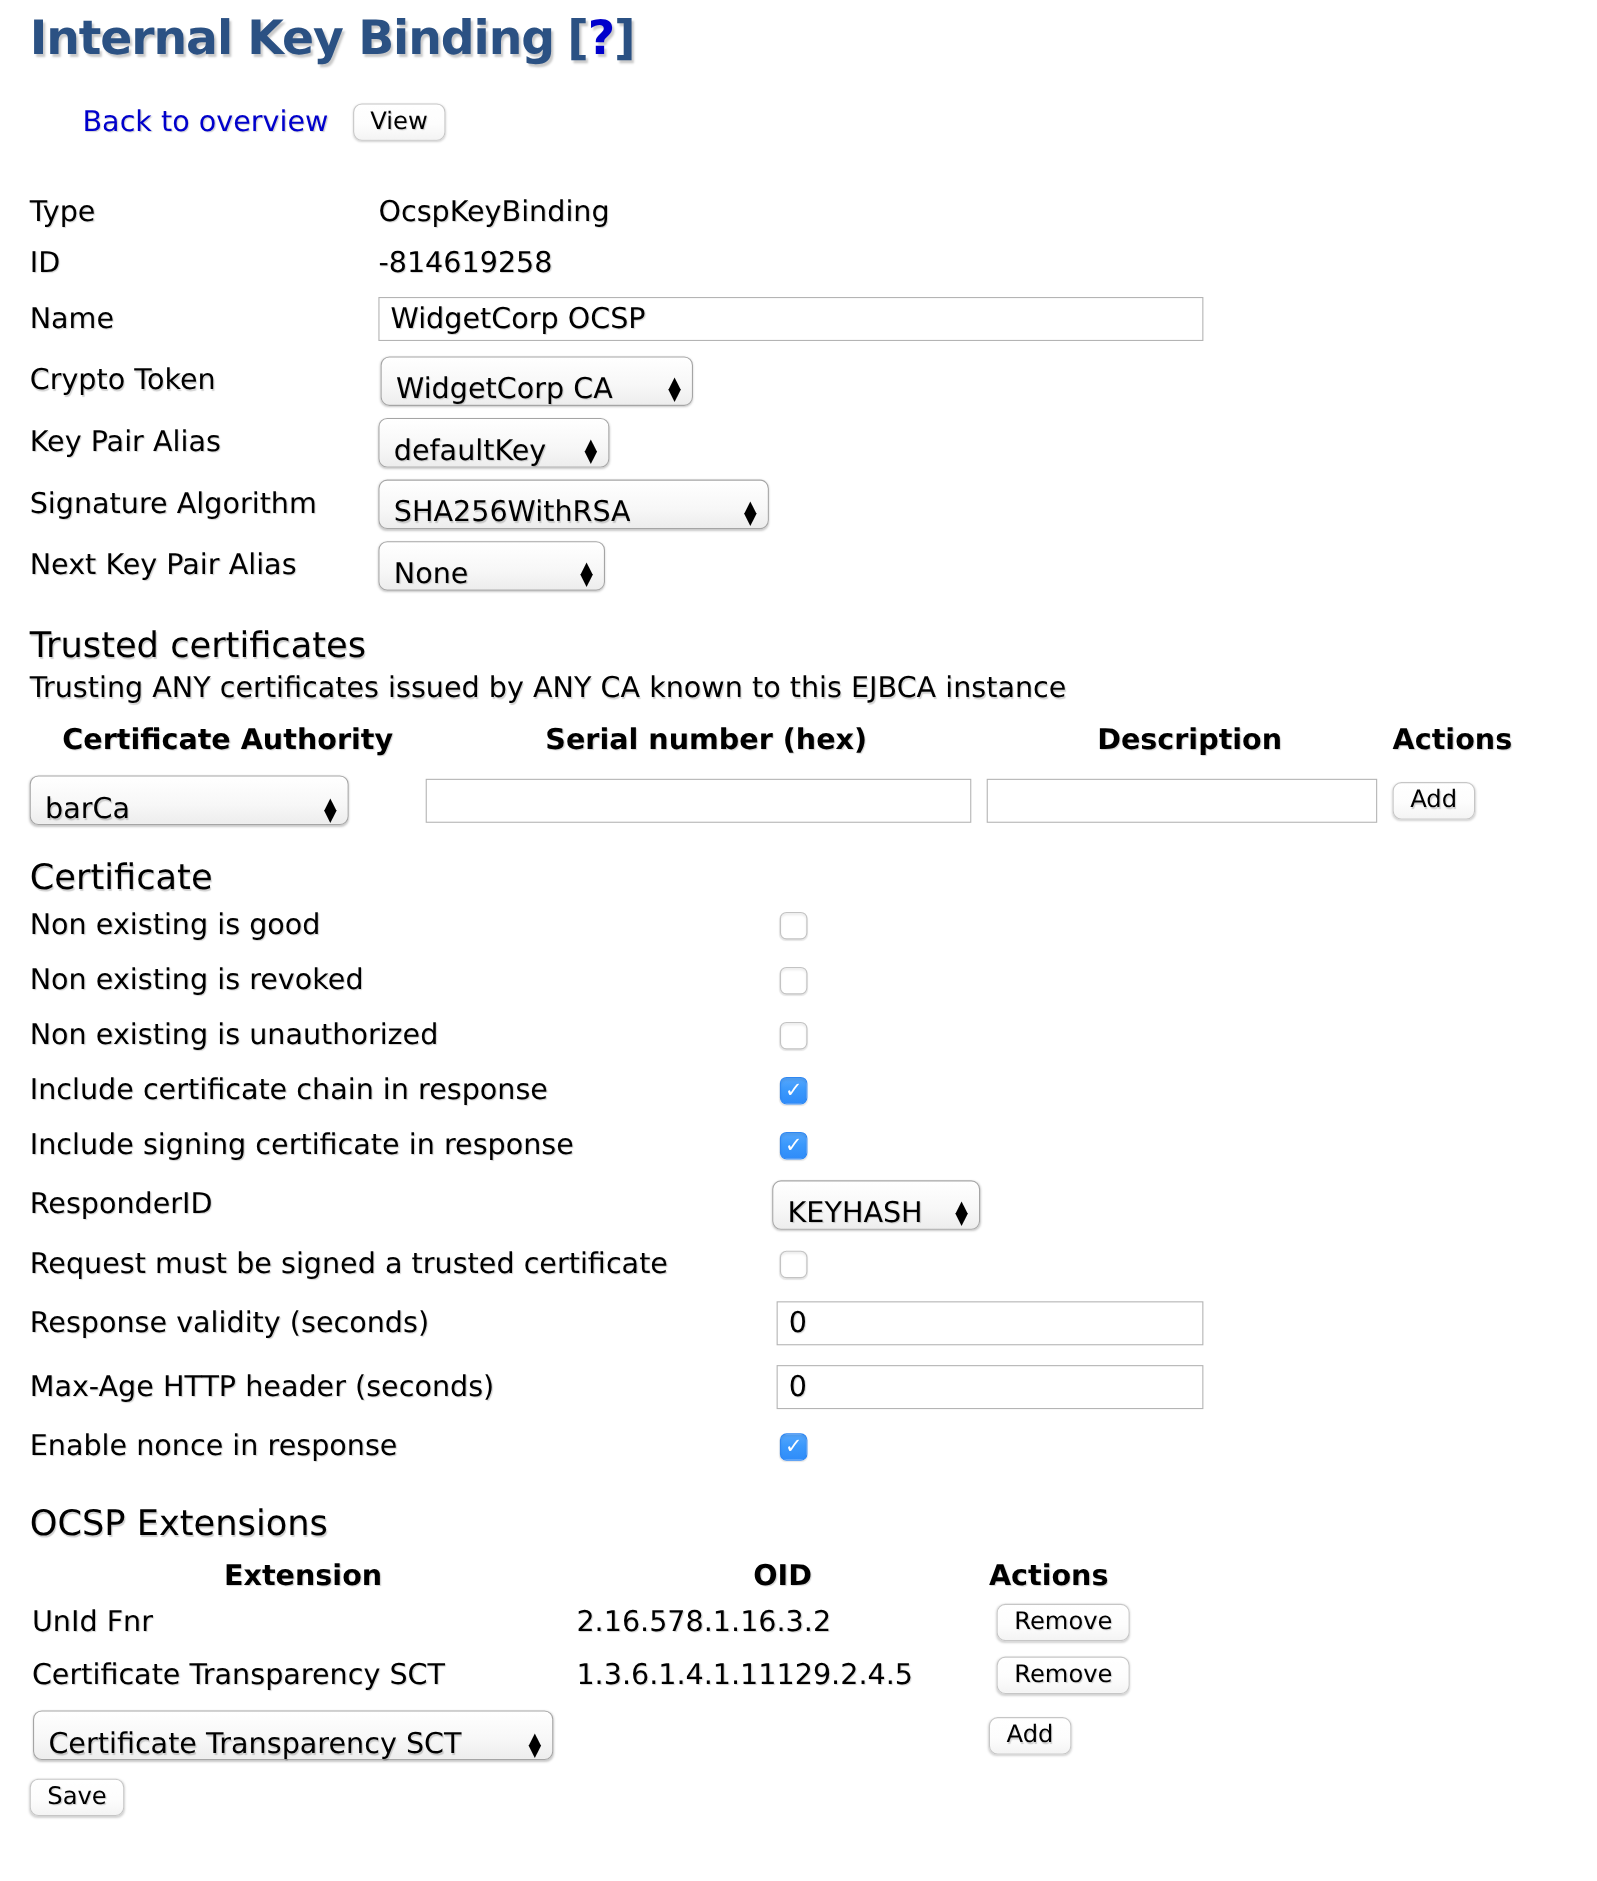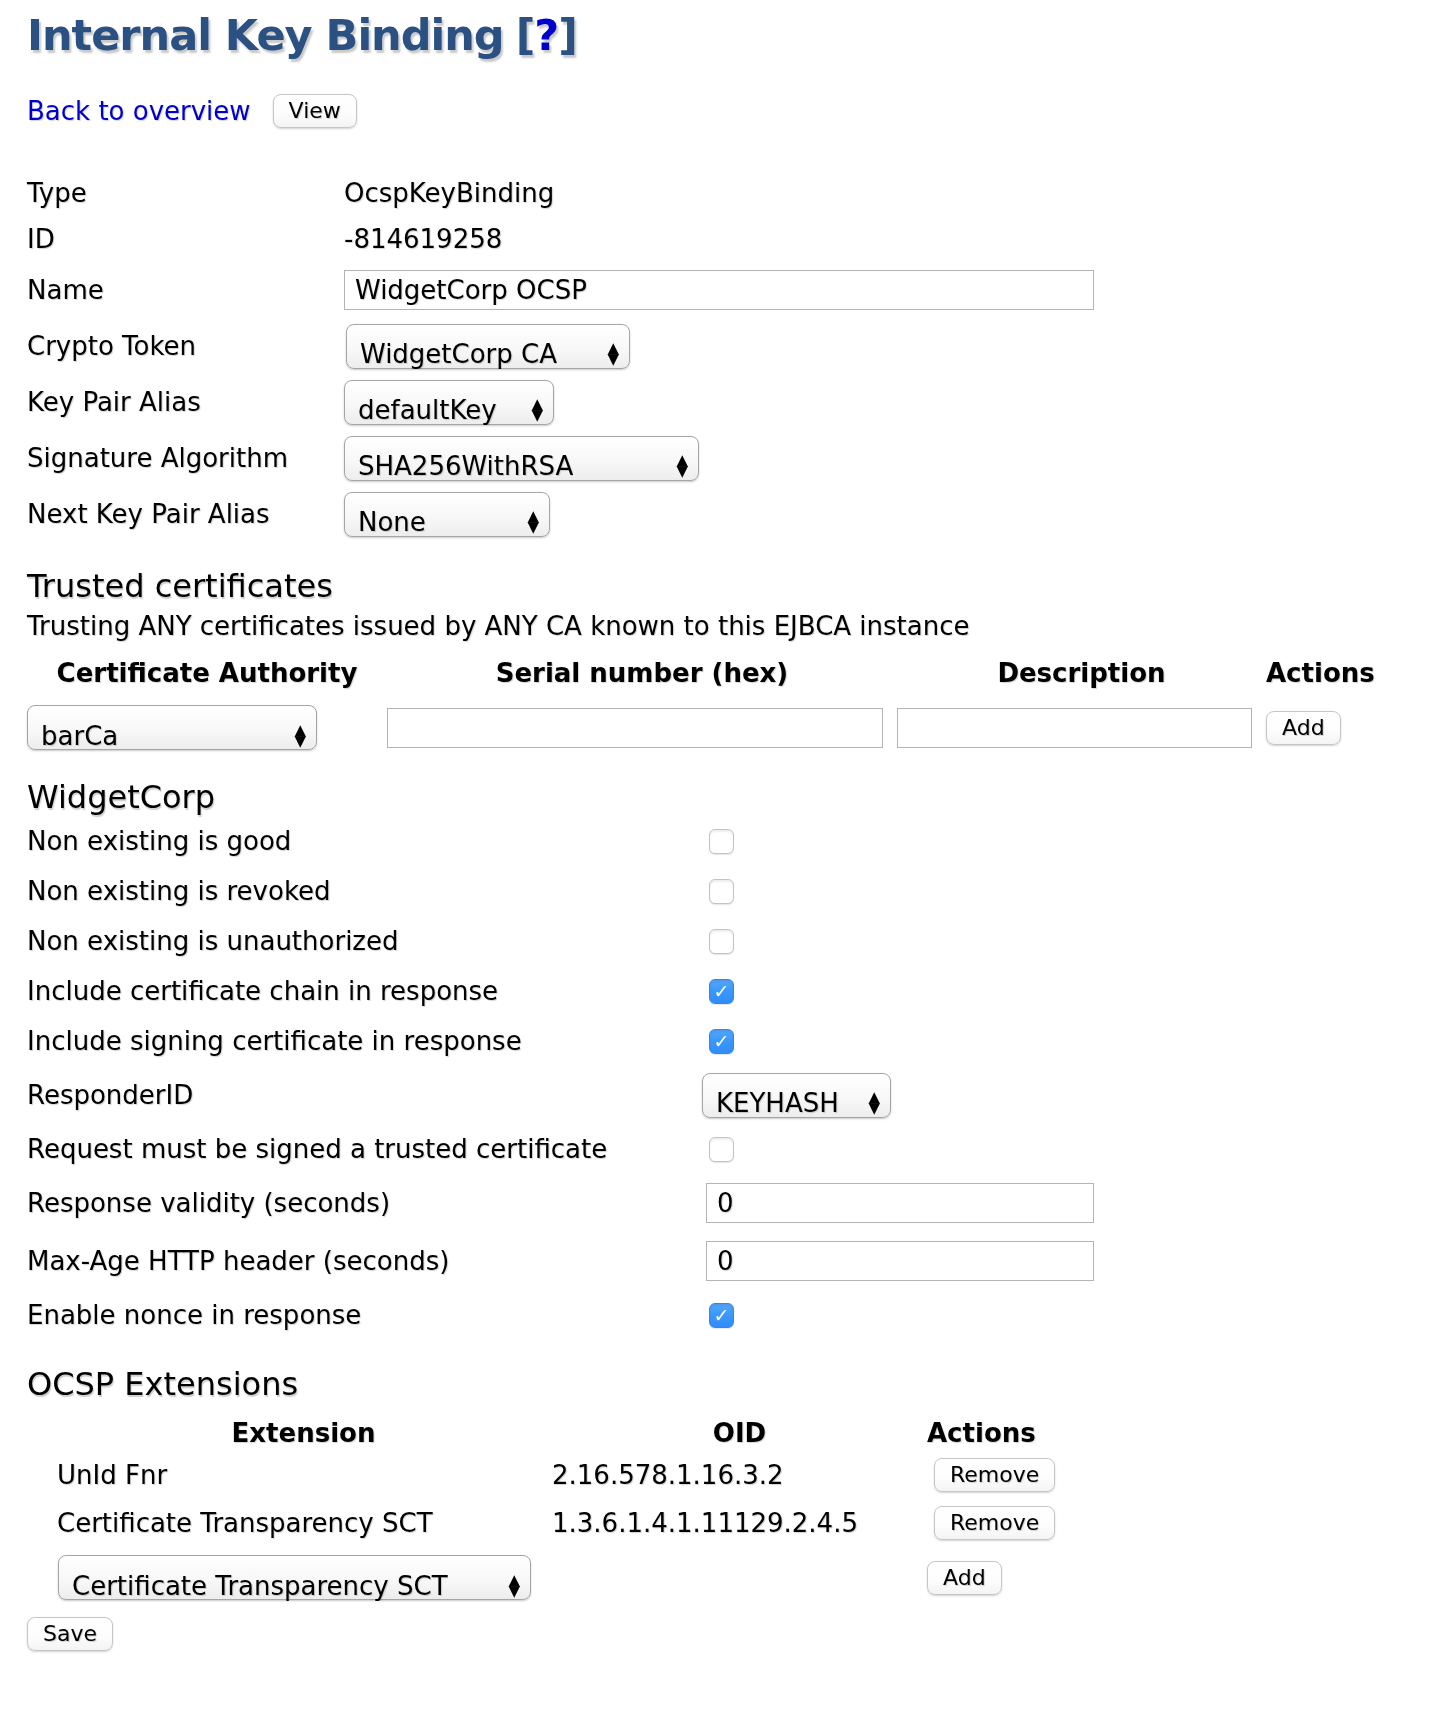--- a/index.html
+++ b/index.html
@@ -21,21 +21,21 @@
     font-weight: bold;
     color: #2b5183;
     letter-spacing: -1px;
     text-shadow: 2px 3px 2px #c9c9c9;
   }
   h1 .help-link { text-decoration: none; margin-left: 12px; }
   h1 .bracket { color: #2b5183; font-weight: bold; }
   h1 .q-mark { color: #0000cc; font-weight: bold; }
 
   
-  .back-row { margin-top: 34px; display: flex; align-items: center; gap: 22px; }
+  .back-row { margin-top: 34px; display: flex; align-items: center; gap: 22px; margin-left: 48px; }
   a.plain-link { color: #0000cc; text-decoration: none; cursor: pointer; }
 
   
   .mac-btn {
     font-family: inherit;
     font-size: 22px;
     color: #000;
     background: linear-gradient(180deg, #ffffff 0%, #fdfdfd 55%, #f4f4f4 100%);
     border: 1px solid #c6c6c6;
     border-radius: 8px;
@@ -133,21 +133,20 @@
   .prop-label { width: 675px; flex: 0 0 675px; }
   .prop-ctrl { display: flex; align-items: center; }
   .prop-ctrl .mac-checkbox { margin-left: 7px; }
   .prop-ctrl .text-input { margin-left: 4px; }
 
   
   .ext-grid {
     display: grid;
     grid-template-columns: 497px 375px 230px;
     align-items: center;
-    margin-left: 28px;
   }
   .ext-header { margin-top: 12px; font-weight: bold; min-height: 36px; }
   .ext-header .th { text-align: center; }
   .ext-header .th.actions { text-align: left; }
   .ext-row { min-height: 48px; }
   .ext-row .cell-ext { padding-left: 2px; }
   .ext-row .cell-action { padding-left: 7px; }
   .ext-add-row { margin-top: 4px; min-height: 54px; }
 
   .save-row { margin-top: 12px; }
@@ -249,21 +248,21 @@
     <input class="text-input" style="width: 496px;" type="text" value="">
   </div>
   <div>
     <input class="text-input" style="width: 355px;" type="text" value="">
   </div>
   <div>
     <button class="mac-btn">Add</button>
   </div>
 </div>
 
-<h2 class="section-heading">WidgetCorp</h2>
+<h2 class="section-heading">Certificate</h2>
 
 <div class="prop-row">
   <div class="prop-label">Non existing is good</div>
   <div class="prop-ctrl">
       <span class="mac-checkbox">
         <span class="check">✓</span>
       </span>
     </div>
 </div>
 

